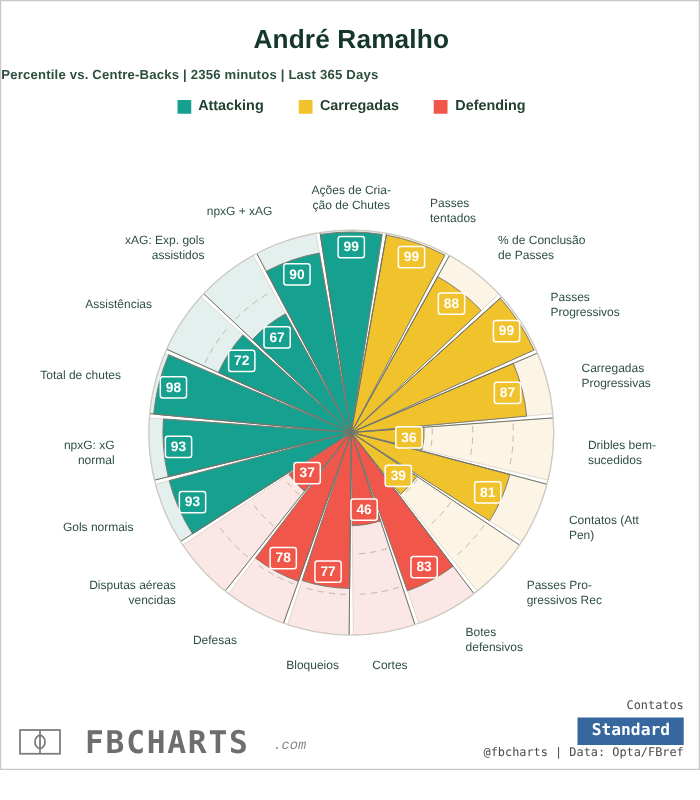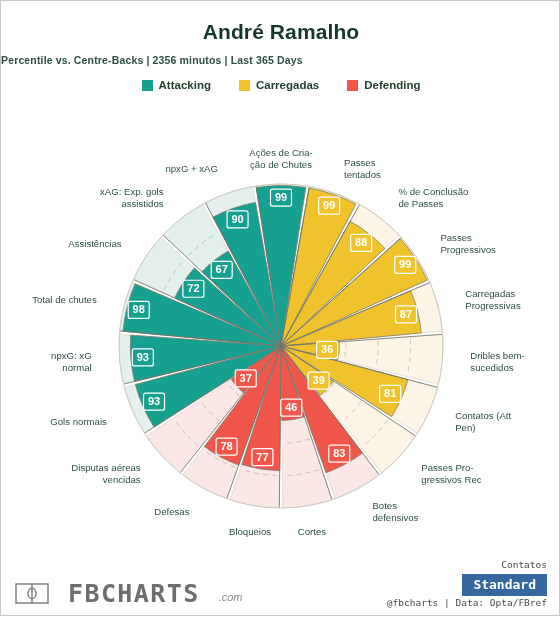--- a/index.html
+++ b/index.html
@@ -82,21 +82,21 @@
   #pitch-icon { display: block; }
   #brand-name {
     font-family: "DejaVu Sans Mono", monospace;
     font-size: 25px;
     font-weight: bold;
     letter-spacing: 1.4px;
     color: #6e6e6e;
     line-height: 0.86;
   }
   #brand-tld {
-    font-family: Liberation Sans, sans-serif;
+    font-family: Liberation Mono, monospace;
     font-size: 11px;
     font-style: italic;
     color: #8a8a8a;
     padding-bottom: 1px;
   }
   #template-label {
     position: absolute; right: 14px; top: 2px;
     font-family: "DejaVu Sans Mono", monospace;
     font-size: 9.5px;
     color: #4a4a4a;

